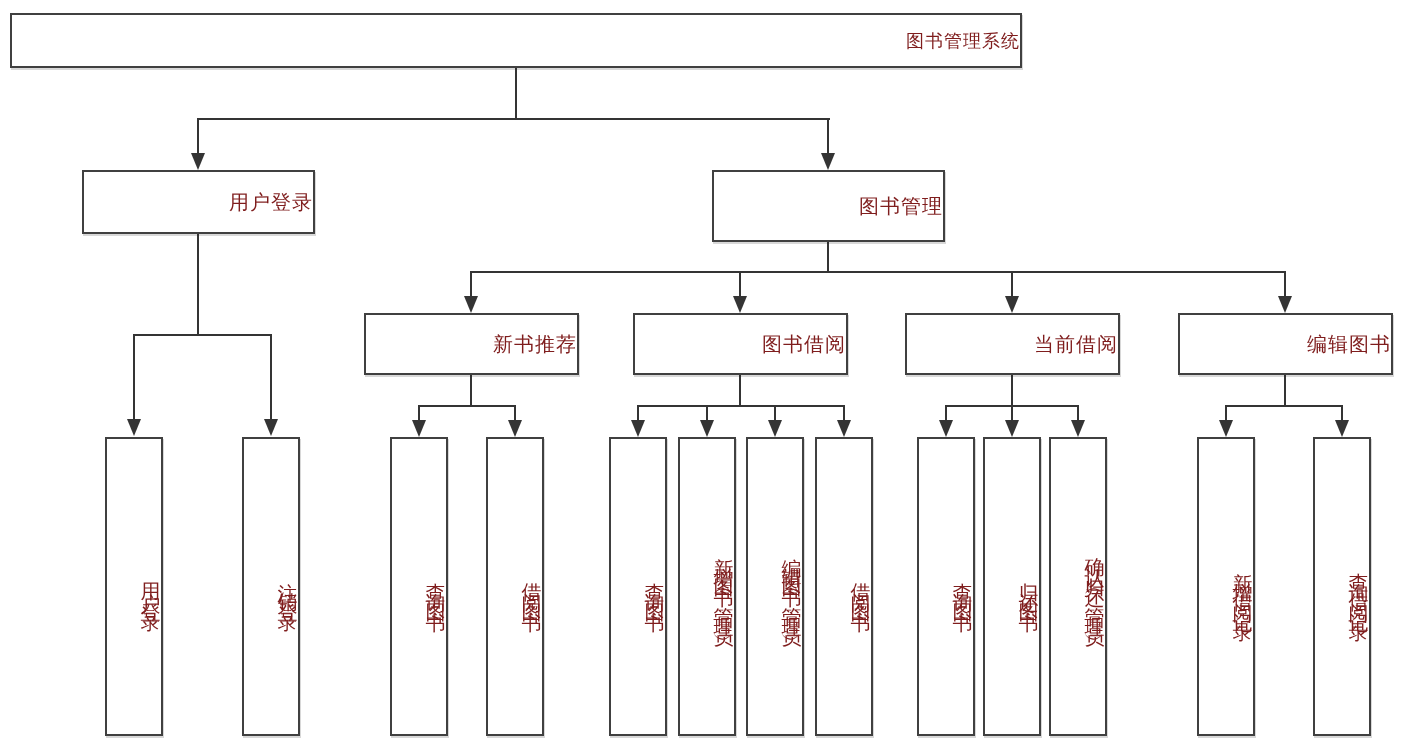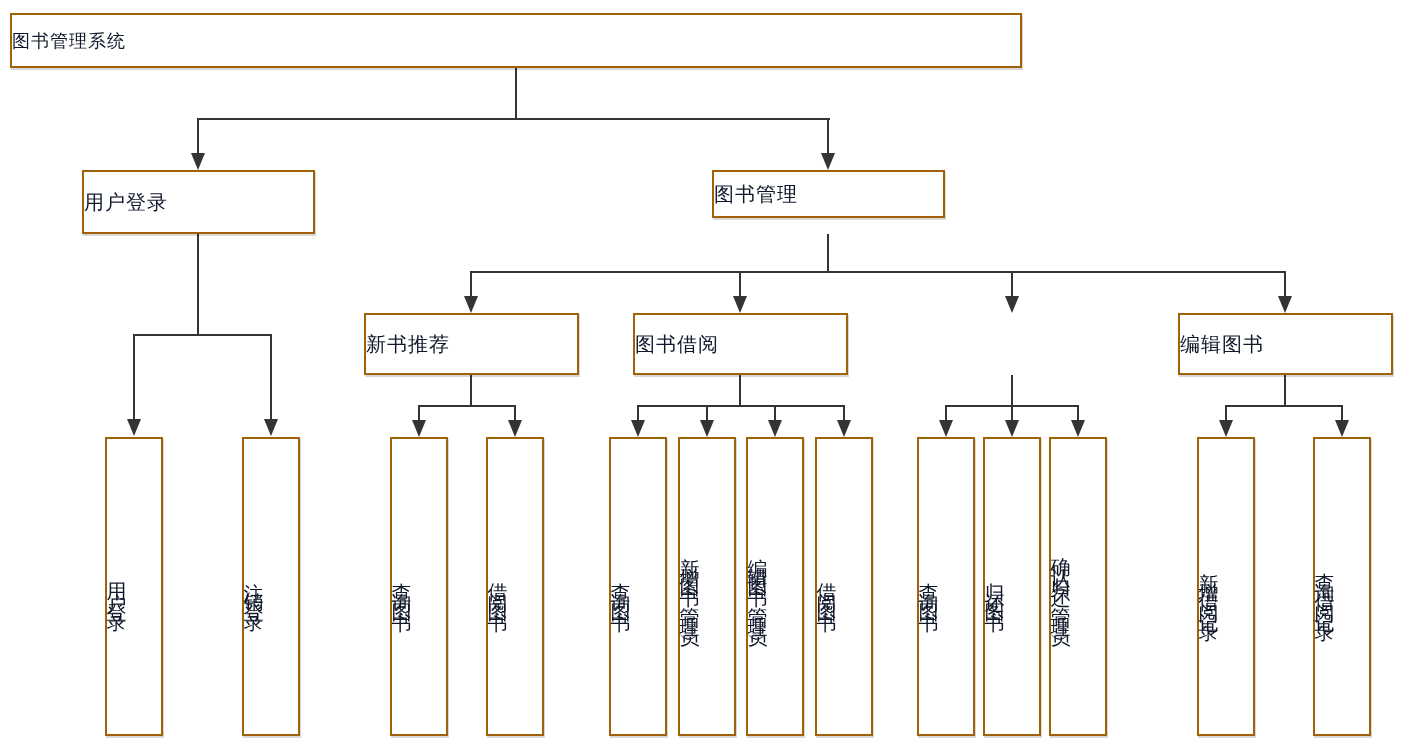--- a/index.html
+++ b/index.html
@@ -6,24 +6,24 @@
   #stage{
     position:relative;
     width:1405px;height:747px;
     background:#ffffff;
     font-family:"Liberation Sans","DejaVu Sans",sans-serif;
     overflow:hidden;
   }
   .box{
     position:absolute;
     background:#ffffff;
-    border:2px solid #a16207;
+    border:2px solid #404040;
     box-sizing:border-box;
-    display:flex;align-items:center;justify-content:flex-start;
-    color:#0f172a;
+    display:flex;align-items:center;justify-content:flex-end;
+    color:#7f1d1d;
     box-shadow:1px 2px 0 rgba(40,40,40,0.18);
     z-index:2;
   }
   .hlabel{font-size:20px;letter-spacing:1px;white-space:nowrap;}
   .root-box .hlabel{font-size:18px;}
   .vlabel{
     writing-mode:vertical-rl;
     text-orientation:mixed;
     font-size:20px;
     letter-spacing:10px;
@@ -60,21 +60,21 @@
   <div class="ln" style="left:515px;top:68px;width:2px;height:51px;"></div>
   <div class="ln" style="left:197px;top:118px;width:633px;height:2px;"></div>
   <div class="ln" style="left:197px;top:118px;width:2px;height:36px;"></div>
   <div class="ah" style="left:191px;top:153px;"></div>
   <div class="ln" style="left:827px;top:118px;width:2px;height:36px;"></div>
   <div class="ah" style="left:821px;top:153px;"></div>
 
   <div class="box" style="left:82px;top:170px;width:233px;height:64px;">
     <span class="hlabel">用户登录</span>
   </div>
-  <div class="box" style="left:712px;top:170px;width:233px;height:48px;">
+  <div class="box" style="left:712px;top:170px;width:233px;height:72px;">
     <span class="hlabel">图书管理</span>
   </div>
 
   <div class="ln" style="left:197px;top:234px;width:2px;height:101px;"></div>
   <div class="ln" style="left:133px;top:334px;width:139px;height:2px;"></div>
   <div class="ln" style="left:133px;top:334px;width:2px;height:86px;"></div>
   <div class="ah" style="left:127px;top:419px;"></div>
   <div class="ln" style="left:270px;top:334px;width:2px;height:86px;"></div>
   <div class="ah" style="left:264px;top:419px;"></div>
 
@@ -87,20 +87,23 @@
   <div class="ln" style="left:1011px;top:271px;width:2px;height:26px;"></div>
   <div class="ah" style="left:1005px;top:296px;"></div>
   <div class="ln" style="left:1284px;top:271px;width:2px;height:26px;"></div>
   <div class="ah" style="left:1278px;top:296px;"></div>
 
   <div class="box" style="left:633px;top:313px;width:215px;height:62px;">
     <span class="hlabel">图书借阅</span>
   </div>
   <div class="box" style="left:364px;top:313px;width:215px;height:62px;">
     <span class="hlabel">新书推荐</span>
+  </div>
+  <div class="box" style="left:905px;top:313px;width:215px;height:62px;">
+    <span class="hlabel">当前借阅</span>
   </div>
   <div class="box" style="left:1178px;top:313px;width:215px;height:62px;">
     <span class="hlabel">编辑图书</span>
   </div>
 
   <div class="ln" style="left:470px;top:375px;width:2px;height:31px;"></div>
   <div class="ln" style="left:739px;top:375px;width:2px;height:31px;"></div>
   <div class="ln" style="left:1011px;top:375px;width:2px;height:31px;"></div>
   <div class="ln" style="left:1284px;top:375px;width:2px;height:31px;"></div>
 

